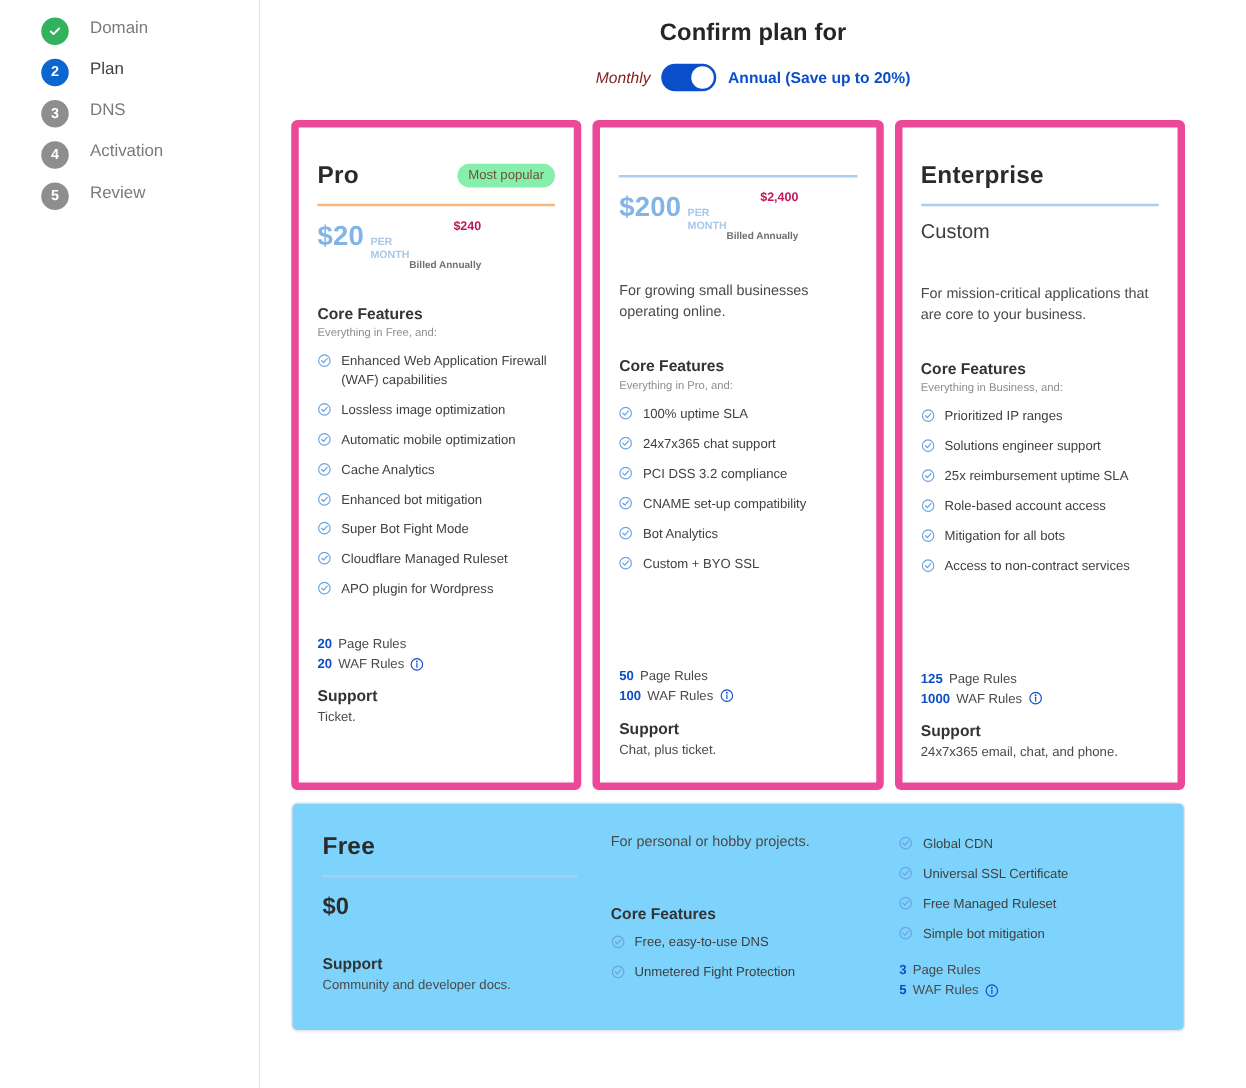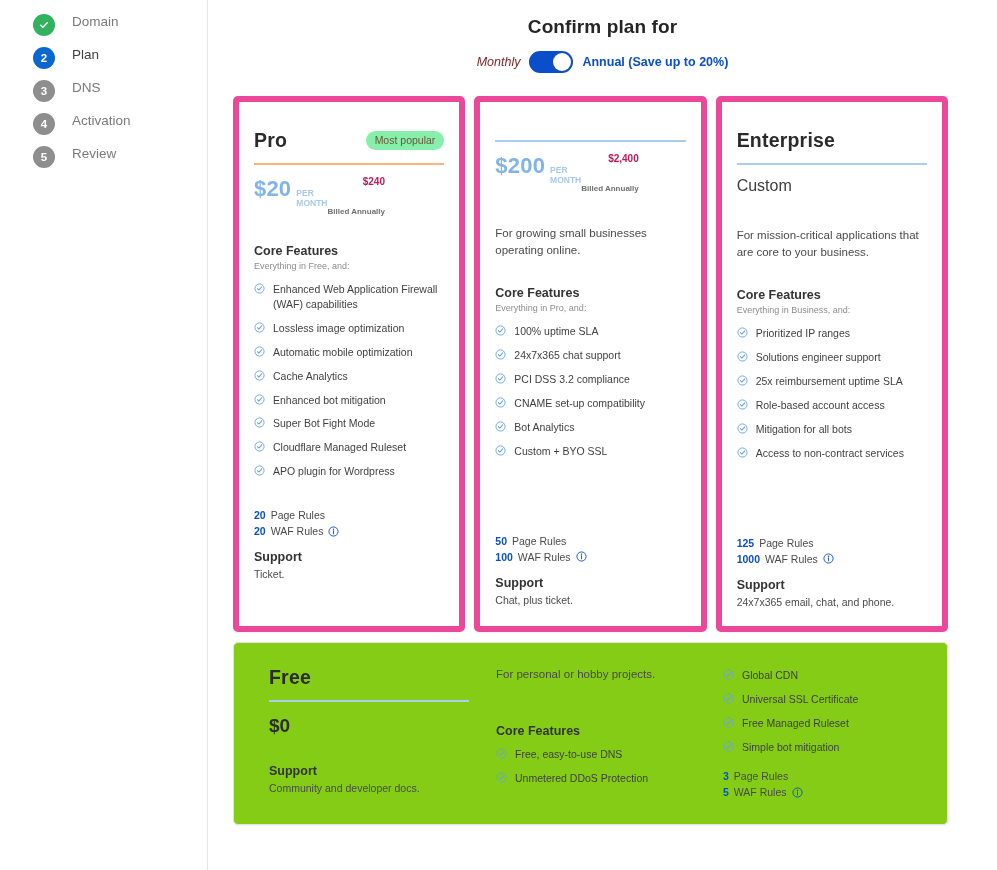--- a/index.html
+++ b/index.html
@@ -166,25 +166,25 @@
 
   .support-title { font-size: 12.5px; font-weight: bold; color: #333333; margin-top: 13px; }
   .support-text { font-size: 10.5px; color: #4a4a4a; margin-top: 4px; }
 
   
   .card-pro .rules { margin-top: 30px; }
 
   
   .free-card {
     margin: 10px 49px 0 25px;
-    background: #84cc16;
+    background: #7dd3fc;
     border: 1px solid #e4e4e4;
     border-radius: 5px;
     box-shadow: 0 1px 2px rgba(0,0,0,.045);
-    padding: 23px 15px 22px 26px;
+    padding: 23px 15px 22px 15px;
     display: flex;
     gap: 9px;
   }
   .free-col { flex: 1 1 0; min-width: 0; padding: 0 9px; }
   .free-col-1 .plan-name { font-size: 19.5px; }
   .free-price { font-size: 19px; font-weight: bold; color: #2d2d2d; margin-top: 13px; }
   .free-col-1 .support-title { margin-top: 27px; }
   .free-col-2 .plan-desc { margin-top: 0; }
   .free-col-2 .section-title { margin-top: 42px; }
   .free-col-2 .feat-list { margin-top: 9px; }
@@ -560,21 +560,21 @@
               </span>
               <span>Free, easy-to-use DNS</span>
             </li>
             <li class="feat">
               <span class="check">
                 <svg width="11" height="11" viewBox="0 0 12 12">
                   <circle cx="6" cy="6" r="5" fill="none" stroke="#6aa3e0" stroke-width="1"></circle>
                   <path d="M3.7 6.1 L5.3 7.7 L8.4 4.2" fill="none" stroke="#6aa3e0" stroke-width="1.1" stroke-linecap="round" stroke-linejoin="round"></path>
                 </svg>
               </span>
-              <span>Unmetered DDoS Protection</span>
+              <span>Unmetered Fight Protection</span>
             </li>
           </ul>
       </div>
       <div class="free-col free-col-3">
         <ul class="feat-list">
             <li class="feat">
               <span class="check">
                 <svg width="11" height="11" viewBox="0 0 12 12">
                   <circle cx="6" cy="6" r="5" fill="none" stroke="#6aa3e0" stroke-width="1"></circle>
                   <path d="M3.7 6.1 L5.3 7.7 L8.4 4.2" fill="none" stroke="#6aa3e0" stroke-width="1.1" stroke-linecap="round" stroke-linejoin="round"></path>

